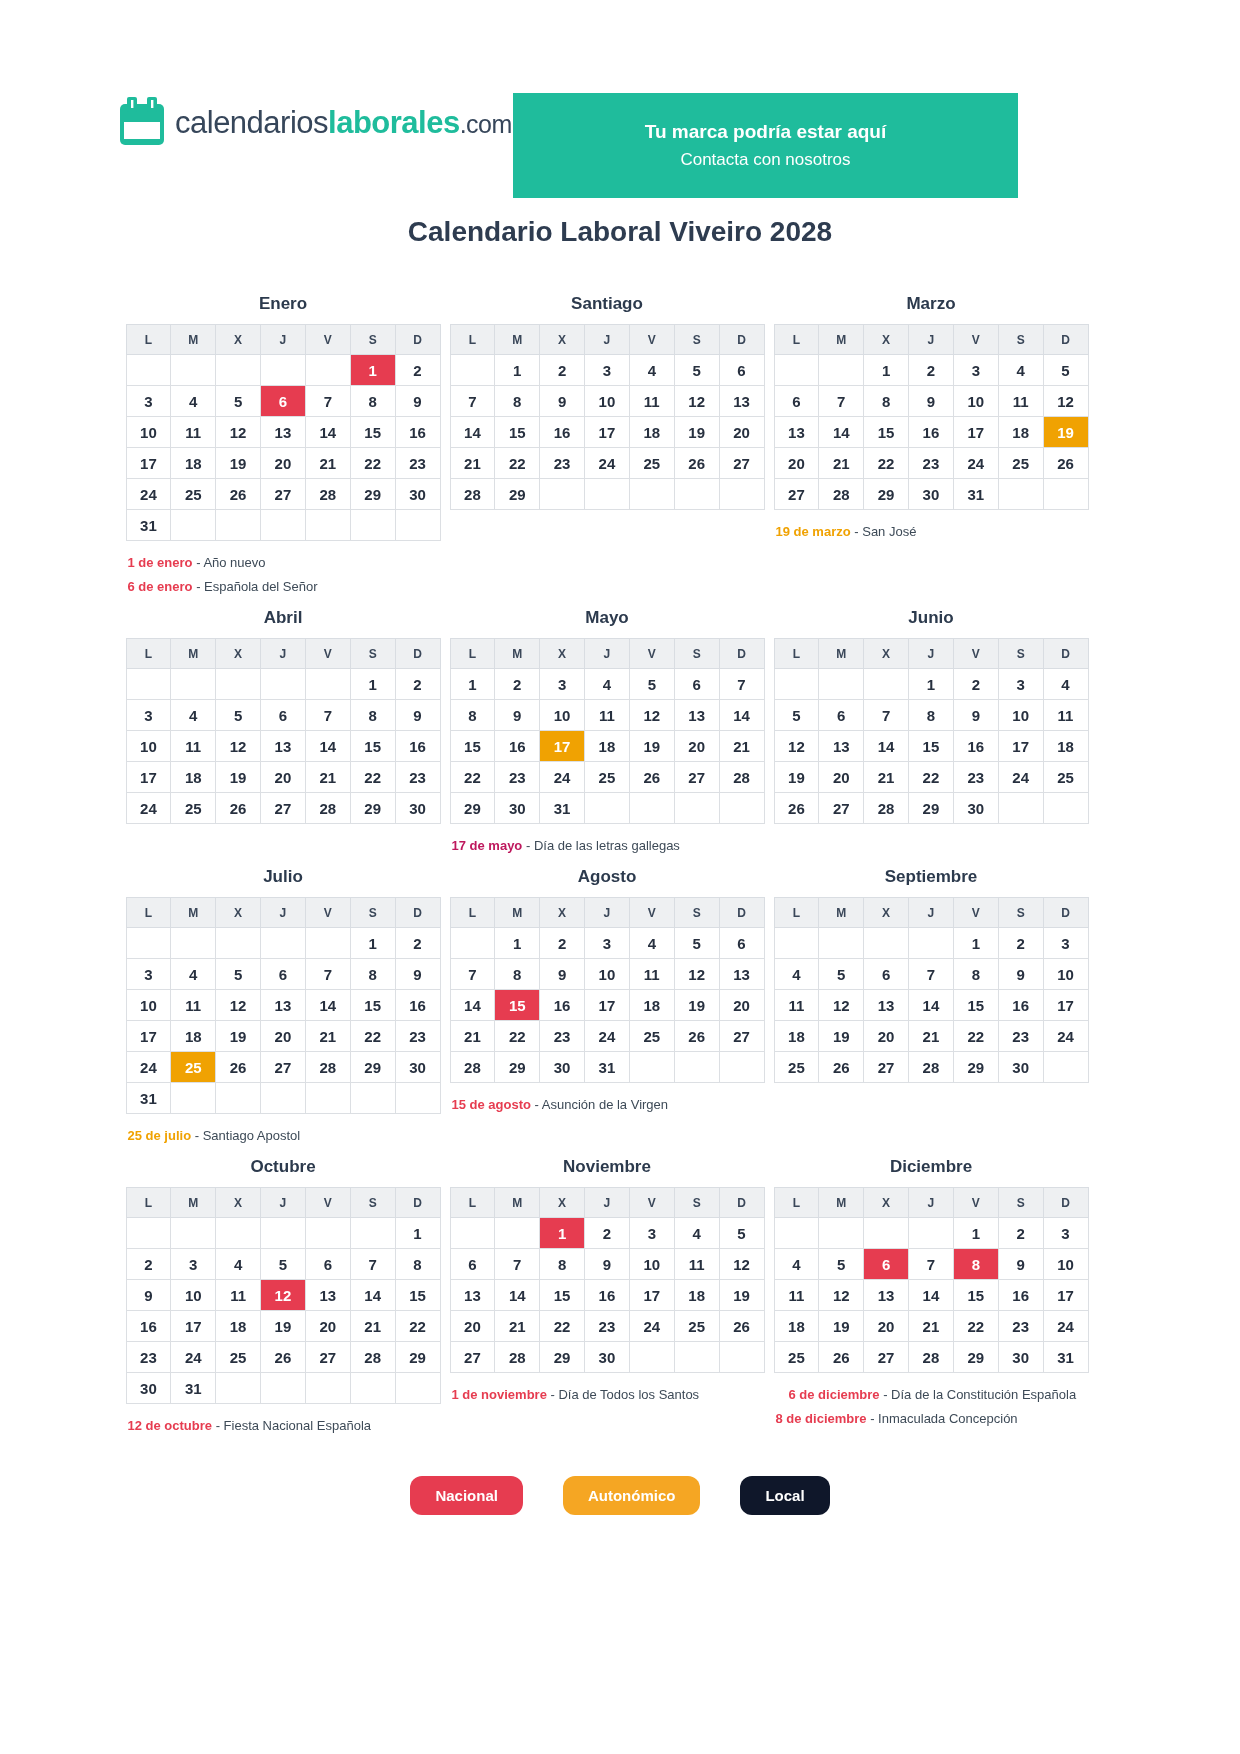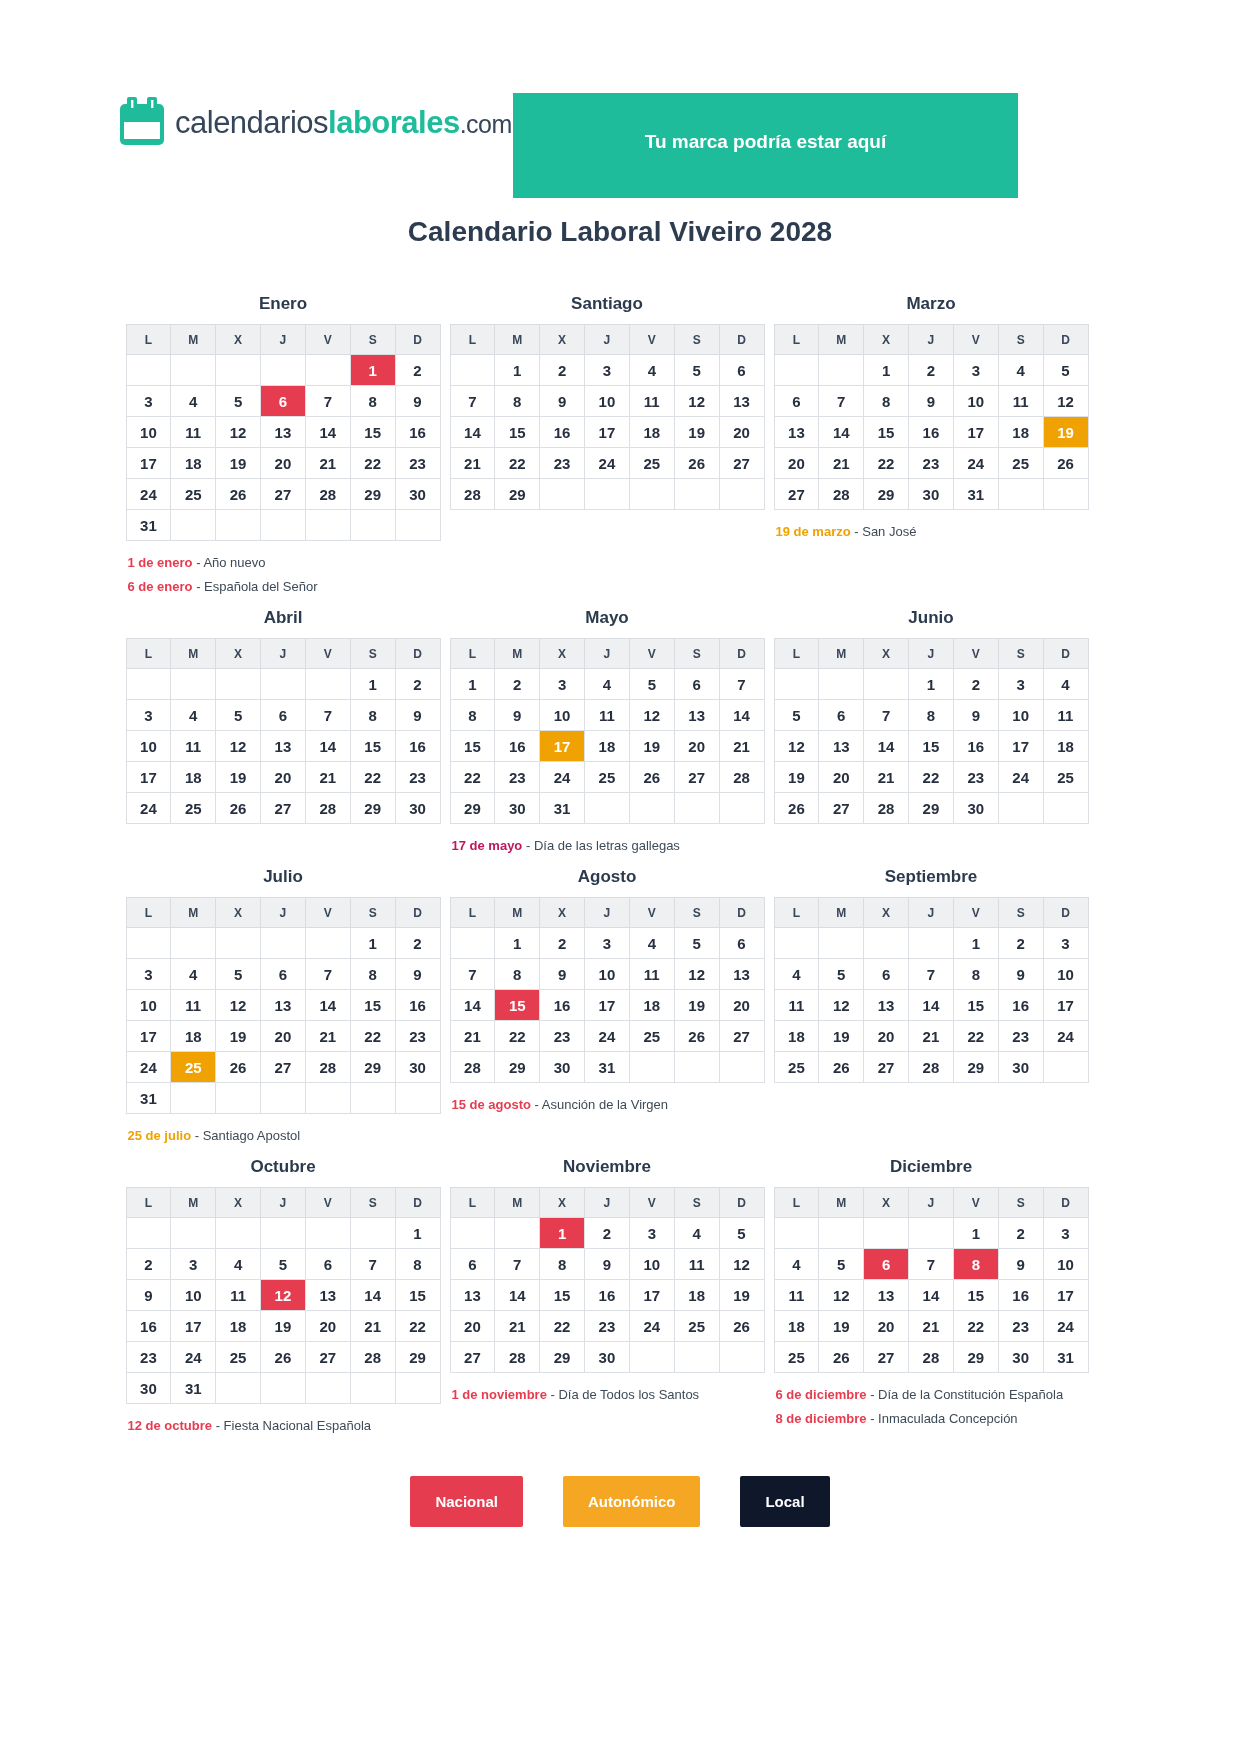--- a/index.html
+++ b/index.html
@@ -54,23 +54,23 @@
   td.sun { background: #fbdcdc; }
   td.hl { color: #ffffff !important; }
   .notes { margin-top: 10px; padding-left: 2px; }
   .note { font-size: 13px; line-height: 24px; color: #3d4a57; }
   .note-date { font-weight: 700; }
   .note-sep, .note-text { font-weight: 400; color: #3d4a57; }
 
   
   .legend { text-align: center; margin-top: 38px; }
   .legend-btn {
-    display: inline-block; margin: 0 20px; padding: 17px 25px;
+    display: inline-block; margin: 0 20px; padding: 11px 25px;
     color: #ffffff; font-size: 15px; font-weight: 700;
-    border: none; border-radius: 2px; cursor: pointer;
+    border: none; border-radius: 12px; cursor: pointer;
     font-family: "Liberation Sans", sans-serif;
   }
 </style>
 </head>
 <body>
 
 <div class="page">
 
   <div class="header">
     <div class="logo">
@@ -81,20 +81,21 @@
           <rect x="28" y="1" width="10" height="15" rx="2" fill="#1fbc9c"></rect>
           <rect x="12" y="4" width="2.4" height="8" fill="#ffffff"></rect>
           <rect x="32" y="4" width="2.4" height="8" fill="#ffffff"></rect>
           <rect x="5" y="26" width="36" height="17" fill="#ffffff"></rect>
         </svg>
       </span>
       <span class="logo-text"><span class="lt1">calendarios</span><span class="lt2">laborales</span><span class="lt3">.com</span></span>
     </div>
     <div class="banner">
       <div class="banner-line1">Tu marca podría estar aquí</div>
+      <div class="banner-line2">Contacta con nosotros</div>
     </div>
   </div>
 
   <h1 class="title">Calendario Laboral Viveiro 2028</h1>
 
   <div class="months" id="months">
       <div class="month">
         <div class="month-title">Enero</div>
         <table class="cal">
           <thead>
@@ -892,21 +893,21 @@
               <td>26</td>
               <td>27</td>
               <td>28</td>
               <td>29</td>
               <td class="sat">30</td>
               <td class="sun">31</td>
             </tr>
           </tbody>
         </table>
         <div class="notes">
-          <div class="note"><span class="note-date" style="color: rgb(230, 60, 80);">6 de diciembre</span><span class="note-sep"> - </span><span class="note-text">Día de la Constitución Española</span></div>
+          <div class="note"><span class="note-date" style="color: rgb(230, 60, 80); margin-left: 13px;">6 de diciembre</span><span class="note-sep"> - </span><span class="note-text">Día de la Constitución Española</span></div>
           <div class="note"><span class="note-date" style="color: rgb(230, 60, 80);">8 de diciembre</span><span class="note-sep"> - </span><span class="note-text">Inmaculada Concepción</span></div>
         </div>
       </div>
     </div>
 
   <div class="legend" id="legend"><button class="legend-btn" style="background: rgb(230, 60, 80);">Nacional</button><button class="legend-btn" style="background: rgb(245, 166, 35);">Autonómico</button><button class="legend-btn" style="background: #0f172a;">Local</button></div>
 
 </div>
 
 </body></html>

